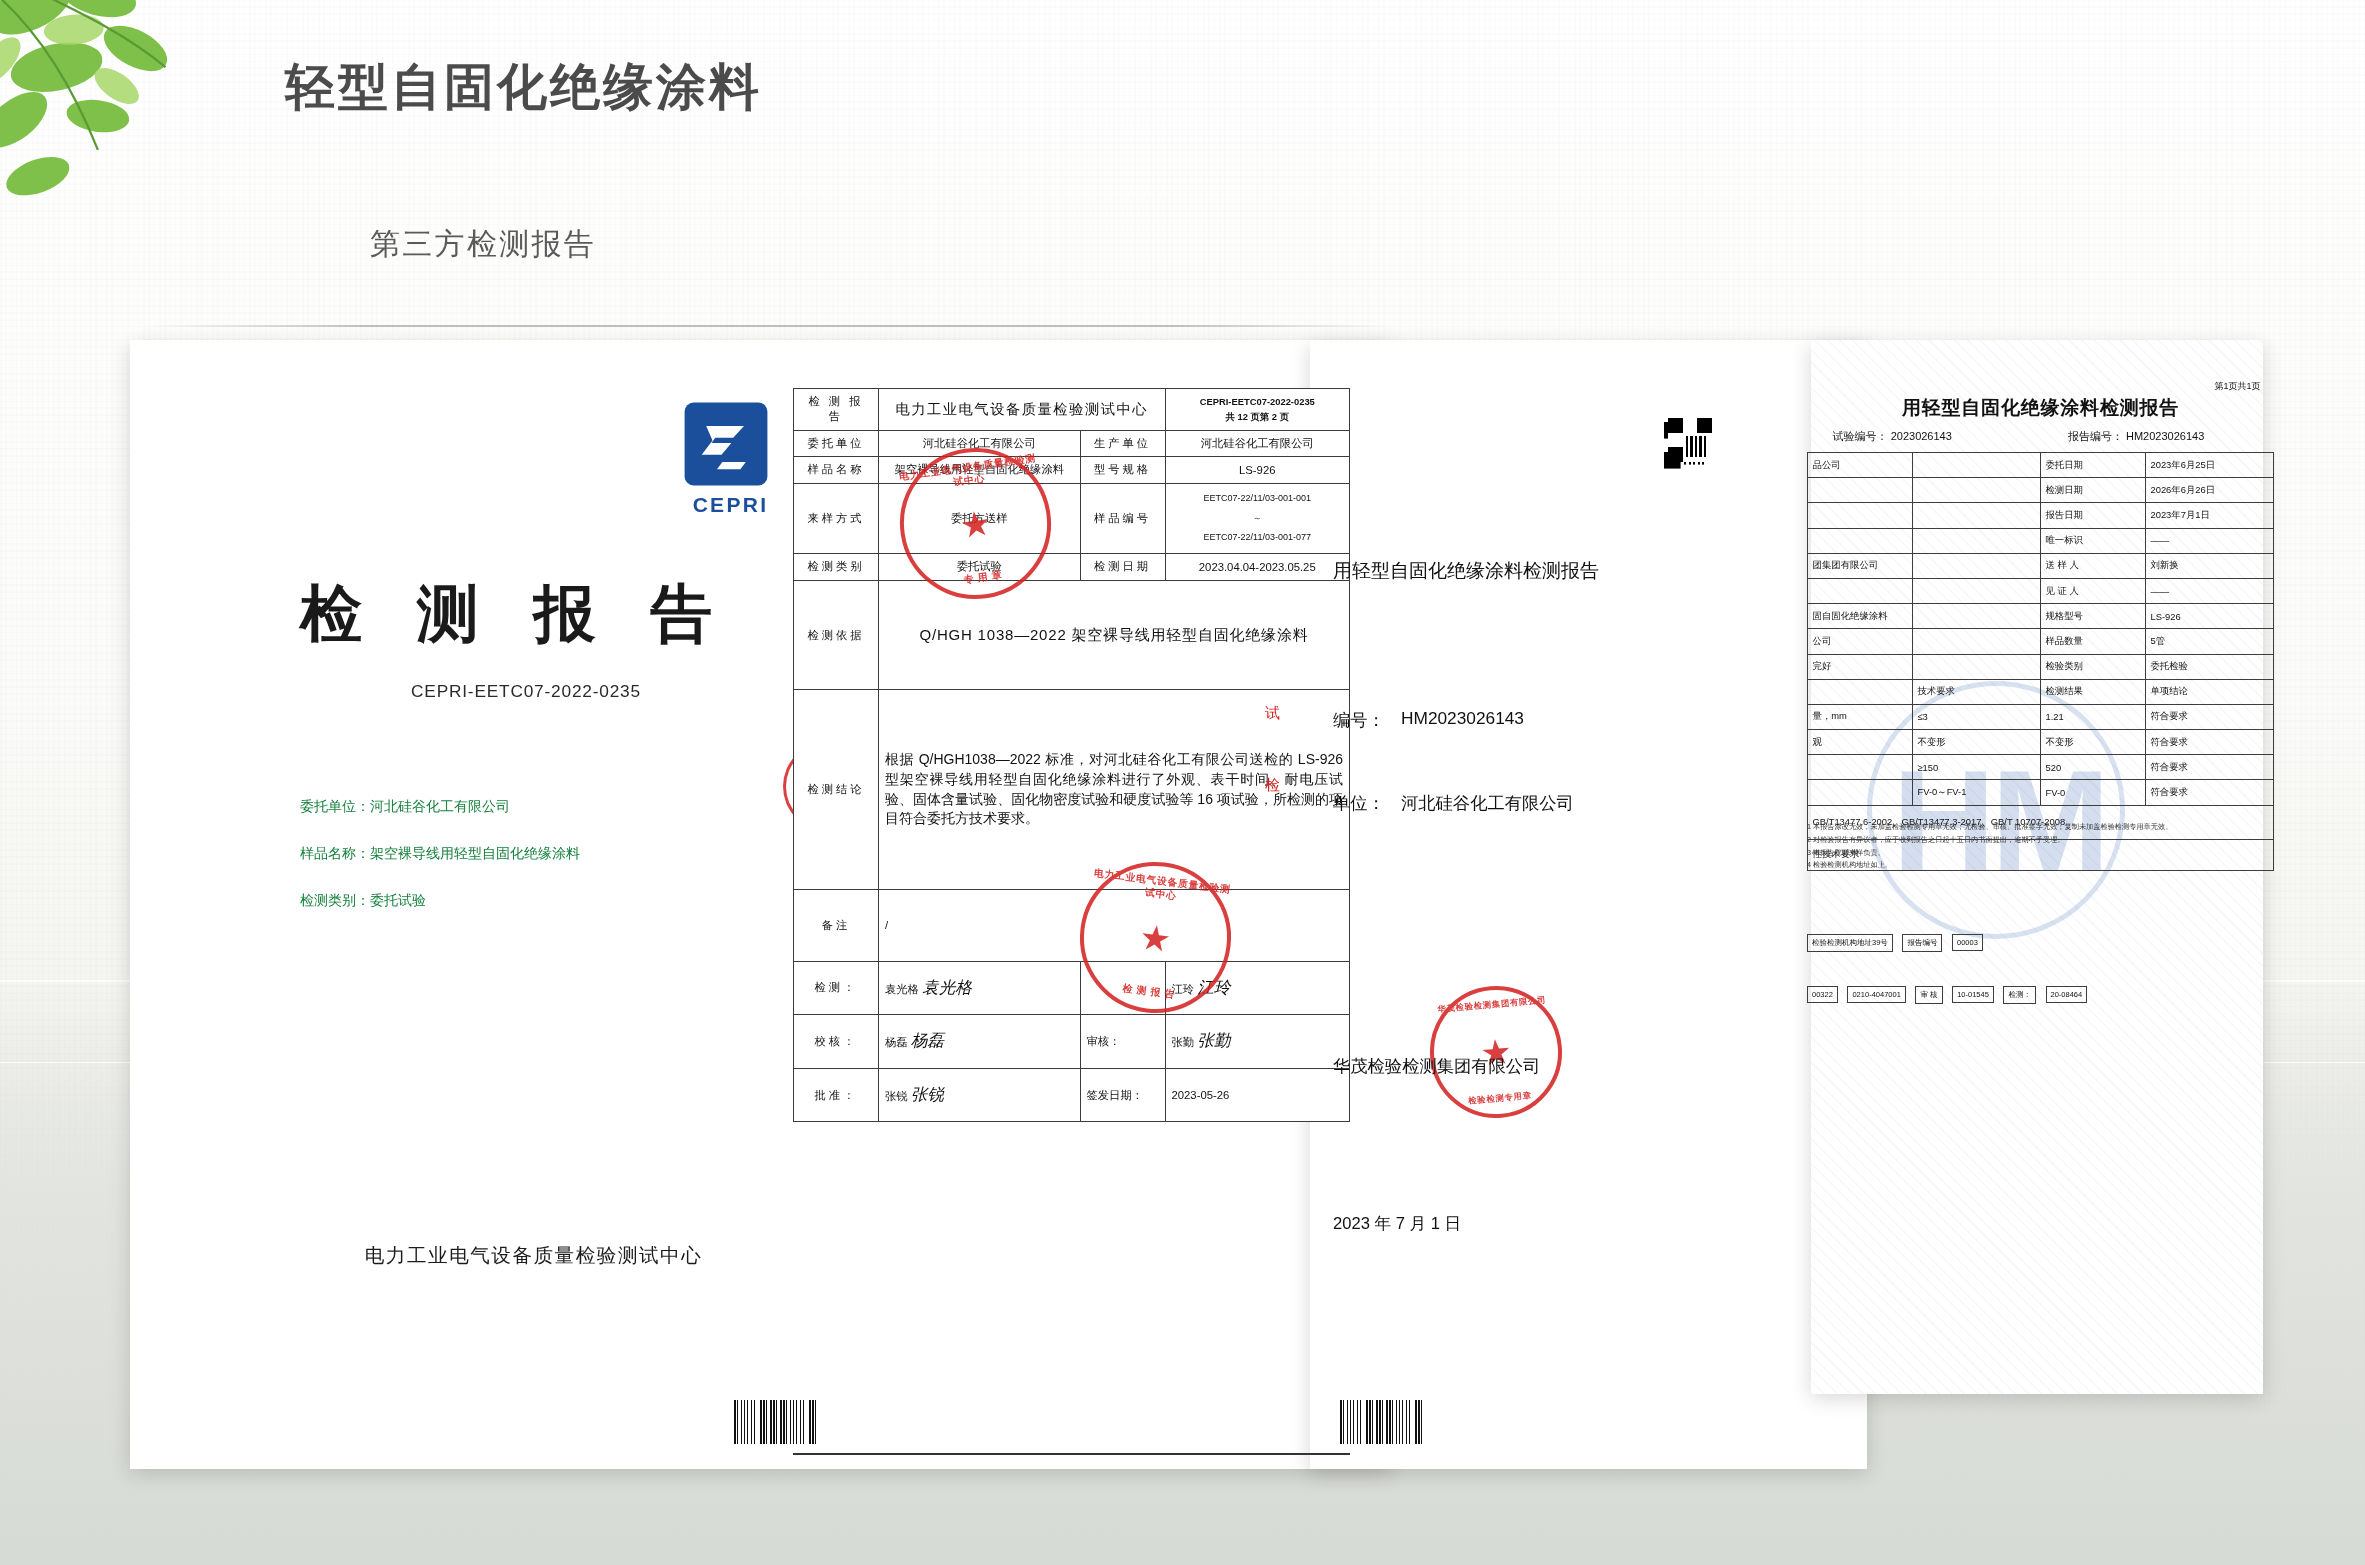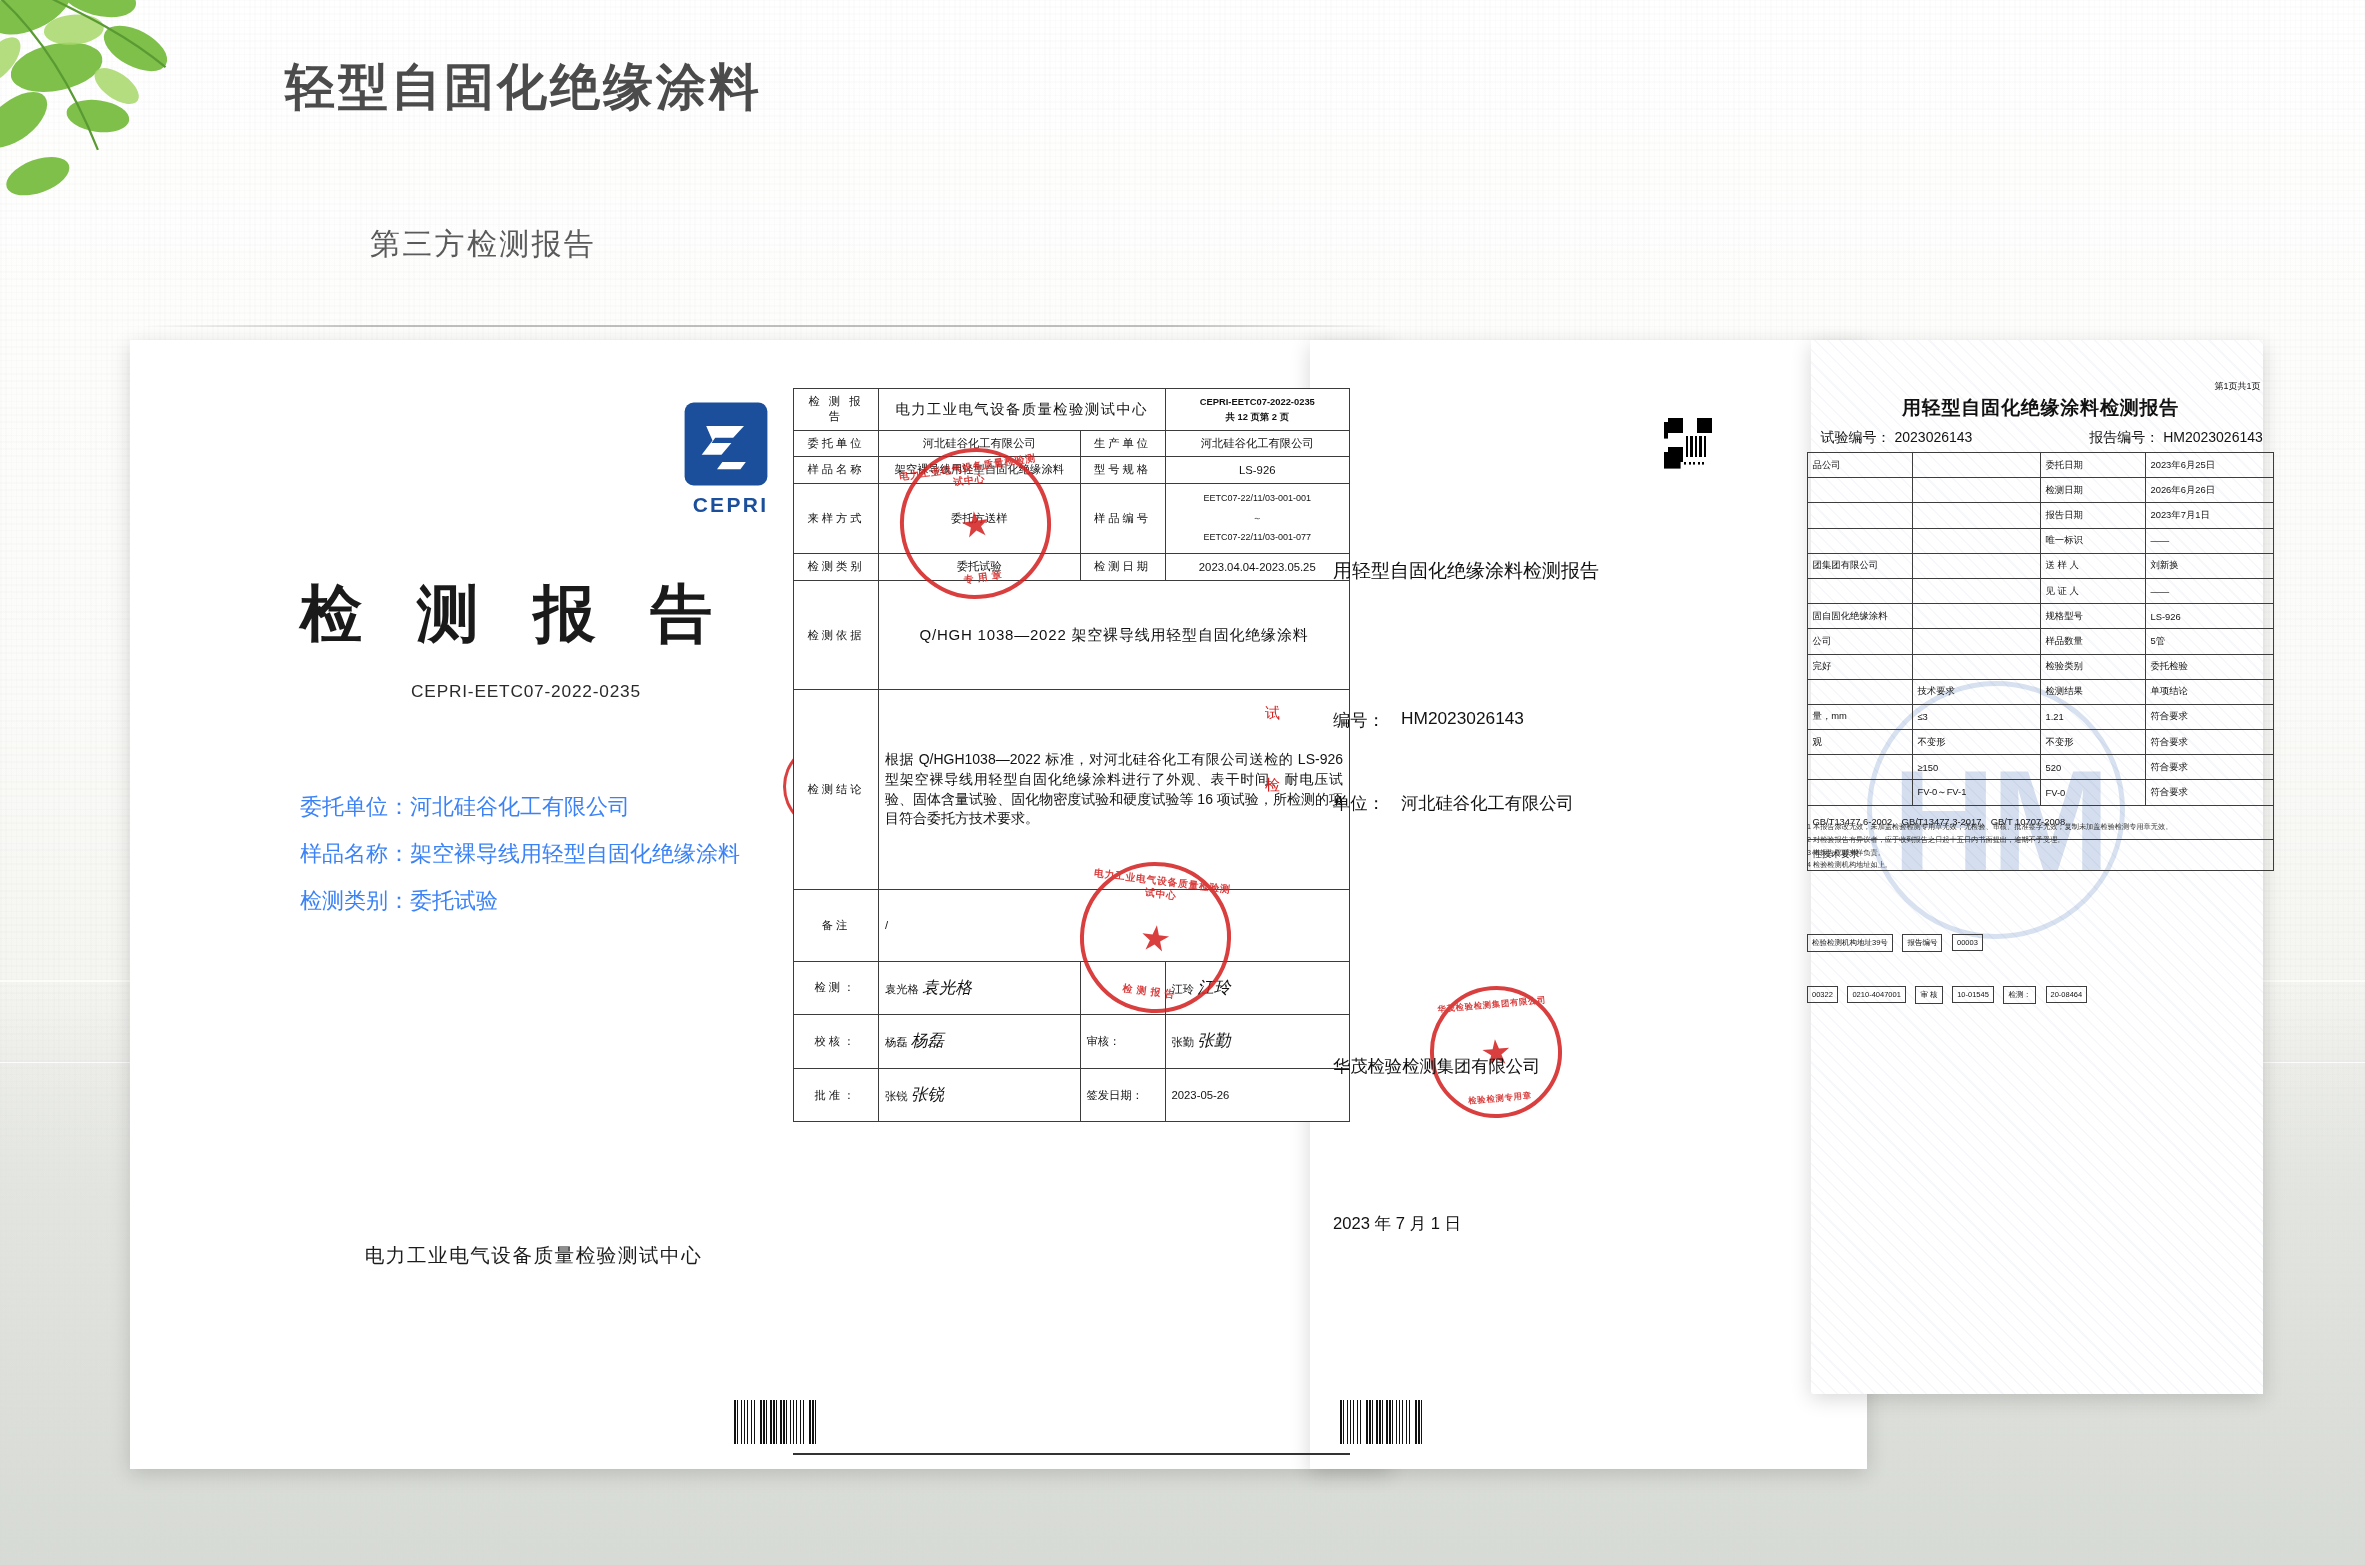--- a/index.html
+++ b/index.html
@@ -72,21 +72,21 @@
   .cover-title{
     position:absolute;left:300px;top:572px;width:452px;
     font-size:62px;font-weight:bold;color:#1a1a1a;letter-spacing:16.6px;
     font-family:"DejaVu Sans","Liberation Sans",sans-serif;
     white-space:nowrap;
   }
   .cover-code{
     position:absolute;left:300px;top:681px;width:452px;text-align:center;
     font-size:17.3px;color:#2a2a2a;letter-spacing:0.8px;
   }
-  .cover-fields{position:absolute;left:300px;top:783px;font-size:22px;color:#3b82f6;line-height:47px;}
+  .cover-fields{position:absolute;left:300px;top:783px;font-size:14px;color:#15803d;line-height:47px;}
   .cover-foot{
     position:absolute;left:300px;top:1242px;width:467px;text-align:center;
     font-size:19.6px;color:#1c1c1c;letter-spacing:1.5px;white-space:nowrap;
   }
   .red-arc{
     position:absolute;left:783px;top:742px;width:45px;height:83px;
     border:3.8px solid #d3201f;border-radius:45px 0 0 45px;border-right:none;opacity:.85;
   }
   .wm-cepri{
     position:absolute;left:892px;top:783px;width:271px;height:151px;
@@ -154,21 +154,21 @@
   }
   .mid2 .t{position:absolute;white-space:nowrap;}
 
   
   .rdoc{position:absolute;left:1807px;top:354px;width:467px;color:#111;}
   .rdoc .pg{position:absolute;right:13.6px;top:25.6px;font-size:9px;}
   .rdoc .rtitle{
     position:absolute;left:0;top:41px;width:467px;text-align:center;
     font-size:19px;font-weight:bold;letter-spacing:0.8px;white-space:nowrap;
   }
-  .rdoc .idrow{position:absolute;left:0;top:75px;width:467px;font-size:14px;}
+  .rdoc .idrow{position:absolute;left:12px;top:75px;width:467px;font-size:11px;}
   table.rt{position:absolute;left:0;top:98px;border-collapse:collapse;width:467px;font-size:9.4px;}
   table.rt td{border:0.8px solid #3d3d3d;padding:3.8px 4.5px;height:16.6px;}
   .rt .k{width:72px;}
   .rt .v{width:90px;}
   .fine{position:absolute;left:0;top:557px;width:452px;font-size:7.2px;line-height:12.8px;color:#333;}
   .rfoot{position:absolute;left:0;top:678px;width:467px;font-size:7.5px;}
   .rbox{border:0.8px solid #3d3d3d;padding:3px 4px;display:inline-block;margin-right:7.5px;font-size:7.5px;}
   .wm-hm{
     position:absolute;left:1837px;top:700px;width:324px;height:241px;
     color:rgba(40,90,170,.20);font-size:143px;font-weight:bold;letter-spacing:-4.5px;

